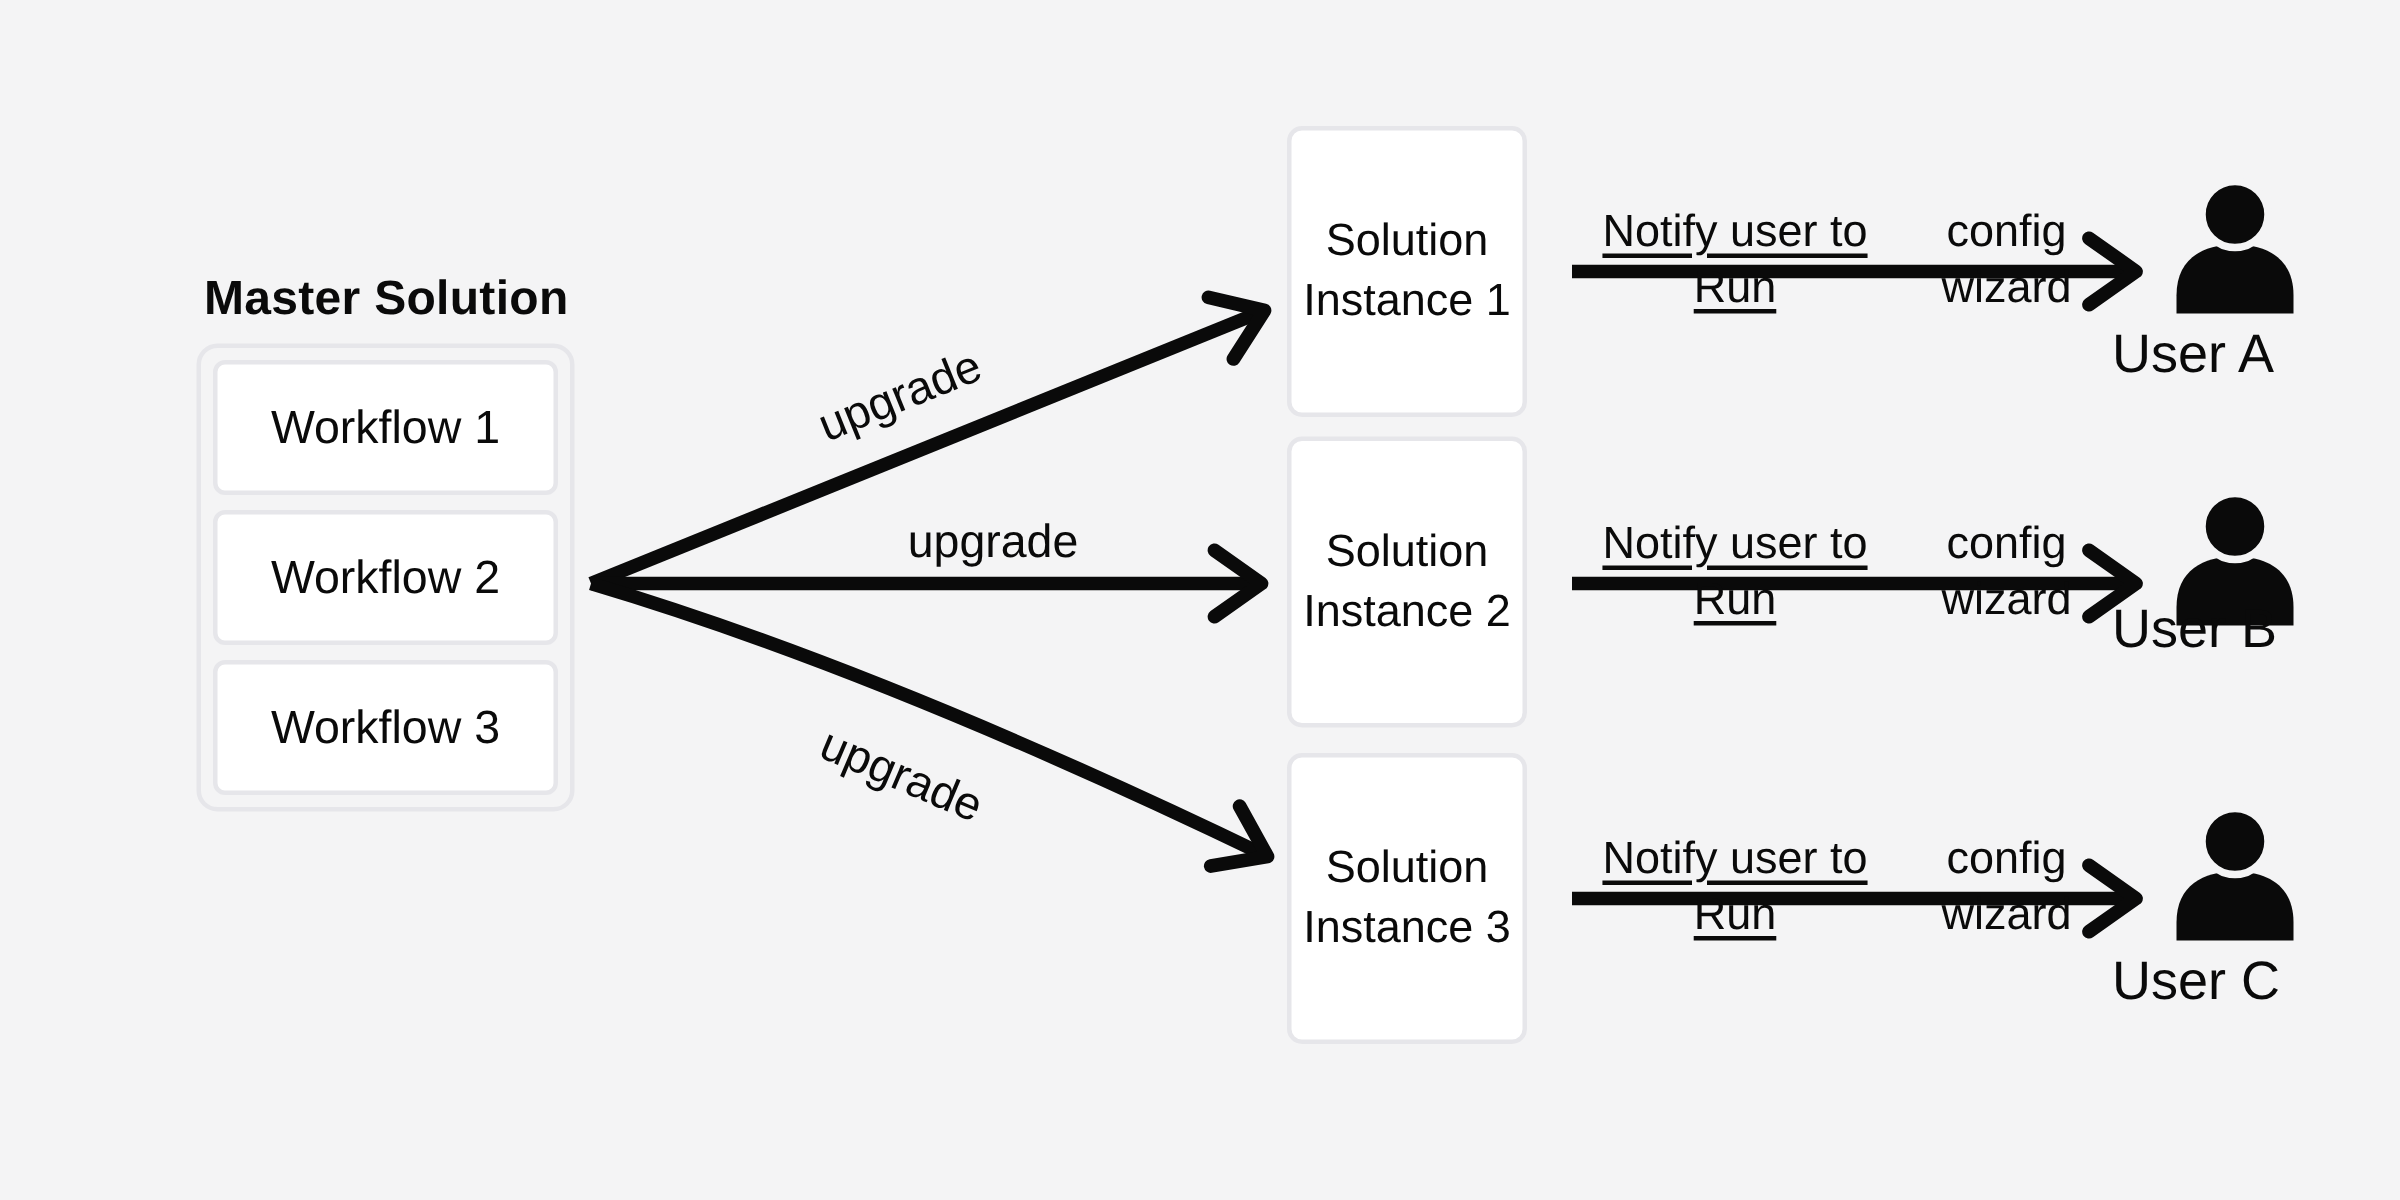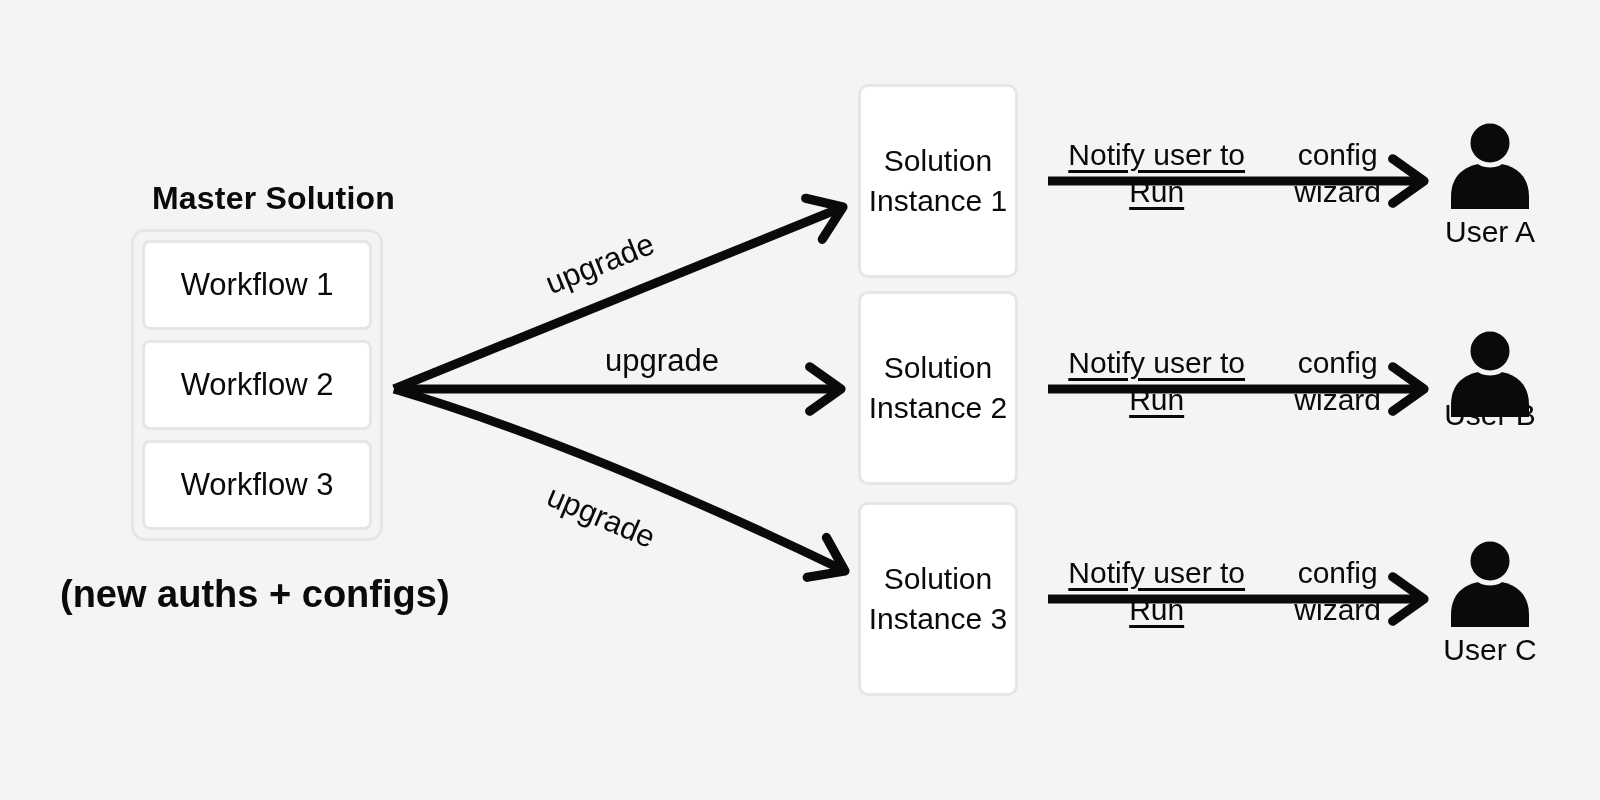--- a/index.html
+++ b/index.html
@@ -13,21 +13,21 @@
   body{
     position:relative;
     background:var(--background);
     font-family:"Liberation Sans","DejaVu Sans",sans-serif;
     color:var(--ink);
     overflow:hidden;
   }
   .abs{ position:absolute; }
 
   
-  .master-title{ left:152px; top:180px; font-size:32px; font-weight:700; letter-spacing:.2px; }
+  .master-title{ left:136px; top:180px; font-size:32px; font-weight:700; letter-spacing:.2px; }
   .master-container{
     left:131px; top:229px; width:252px; height:312px;
     border:3px solid var(--node_border); border-radius:14px;
     padding:8px; display:flex; flex-direction:column; gap:10px;
   }
   .workflow-box{
     flex:1; background:var(--node_fill);
     border:3px solid var(--node_border); border-radius:8px;
     display:flex; align-items:center; justify-content:center;
     font-size:31px;
@@ -62,21 +62,21 @@
   .notify .underlined{
     text-decoration:underline;
     text-decoration-thickness:3px;
     text-underline-offset:5px;
   }
 
   
   .user-icon{ left:1448px; width:84px; height:92px; }
   .user-icon .fill{ fill:var(--ink); }
   .user-icon .head{ fill:var(--ink); stroke:var(--background); stroke-width:5px; }
-  .user-label{ left:1408px; width:164px; text-align:center; font-size:30px; white-space:nowrap; }
+  .user-label{ left:1408px; width:164px; font-size:36px; white-space:nowrap; }
 </style>
 </head>
 <body>
 
 <svg class="arrows abs" viewBox="0 0 1600 800" xmlns="http://www.w3.org/2000/svg">
   <defs>
     <marker id="chev" viewBox="0 0 10 10" refX="8" refY="5" markerWidth="6" markerHeight="6" orient="auto-start-reverse">
       <path class="chev" d="M2.2,0.9 L8,5 L2.2,9.1"></path>
     </marker>
   </defs>
@@ -95,21 +95,20 @@
     </div>
   <div class="workflow-box">
       <span>Workflow 2</span>
     </div>
   <div class="workflow-box">
       <span>Workflow 3</span>
     </div>
 </div>
 
 <div class="abs note">
-  <div>(new auths + configs)</div>
 </div>
 
 <div class="abs upgrade-label" style="left:600px; top:264px; --rot:-22deg">upgrade</div>
 <div class="abs upgrade-label" style="left:662px; top:361px; --rot:0deg">upgrade</div>
 <div class="abs upgrade-label" style="left:601px; top:517px; --rot:23deg">upgrade</div>
 
 <div class="abs instance-box" style="top:84px">
     <span>Solution Instance 1</span>
   </div>
 <div class="abs instance-box" style="top:291px">

